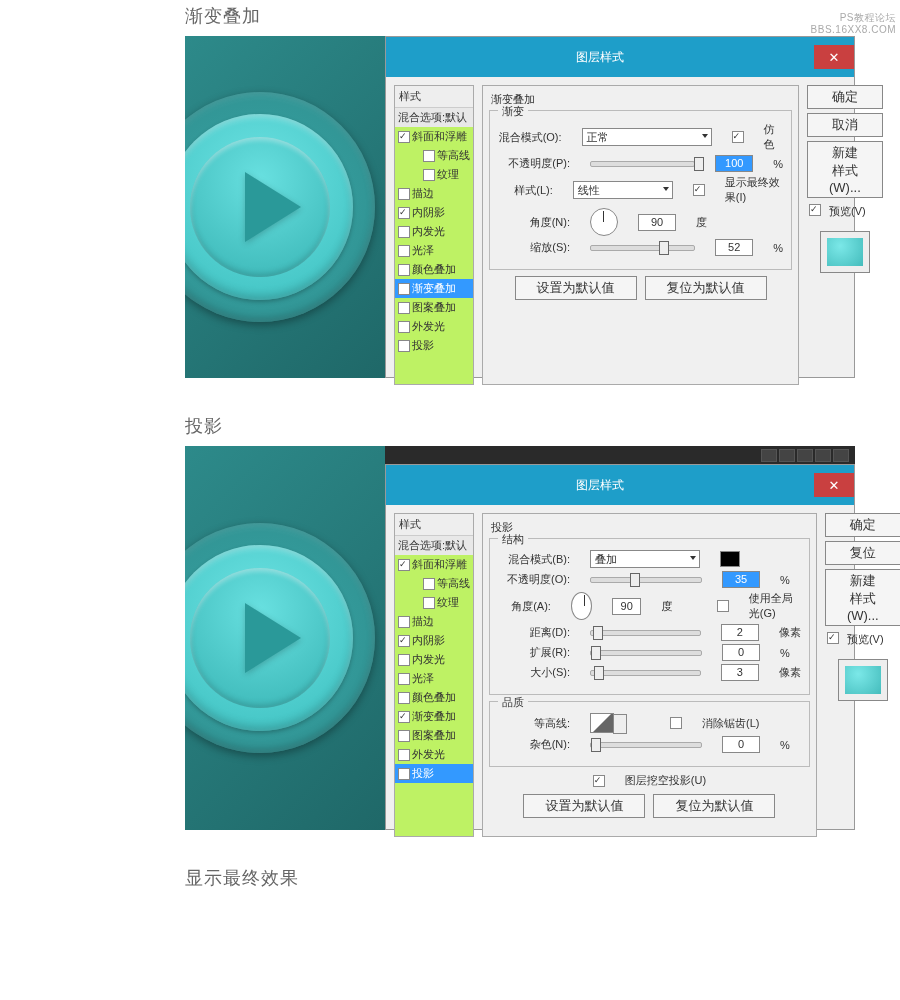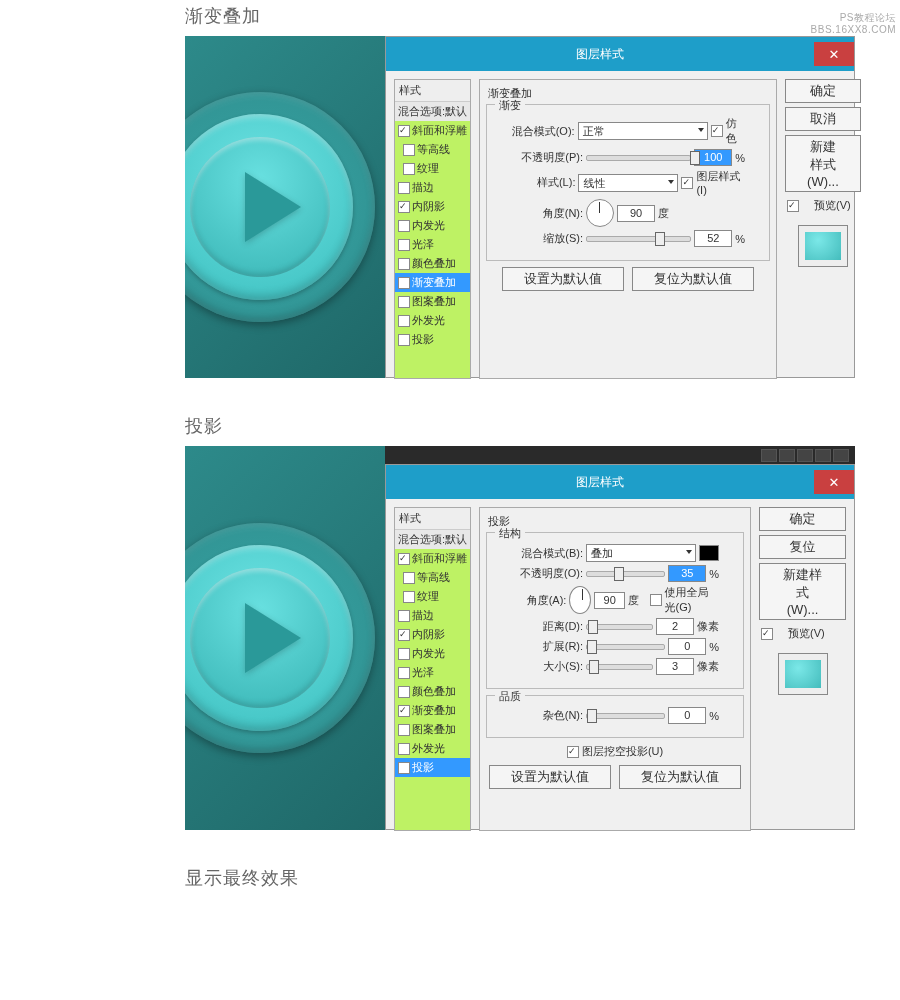--- a/index.html
+++ b/index.html
@@ -7,58 +7,58 @@
 .section-title{font-size:18px;color:#666;padding:4px 0 8px 185px;letter-spacing:1px}
 .screenshot{margin-left:185px;width:670px;position:relative;margin-bottom:32px}
 .preview-pane{position:absolute;left:0;top:0;width:200px;height:100%;background:linear-gradient(135deg,#2d8a8a,#1f6868);overflow:hidden}
 .watermark{position:absolute;top:12px;right:4px;font-size:10px;color:#aaa;line-height:12px;text-align:right;letter-spacing:0.5px}
 .play-button{position:absolute;left:-40px;top:50%;transform:translateY(-50%);width:230px;height:230px}
 .ring1{position:absolute;width:230px;height:230px;border-radius:50%;background:radial-gradient(circle,#38a5a5,#2f8f8f);box-shadow:inset 0 2px 8px rgba(255,255,255,.15),inset 0 -3px 8px rgba(0,0,0,.25),0 3px 8px rgba(0,0,0,.35)}
 .ring2{position:absolute;left:22px;top:22px;width:186px;height:186px;border-radius:50%;background:radial-gradient(circle at 50% 35%,#6de3e3,#3abebe);box-shadow:inset 0 -4px 10px rgba(0,0,0,.2),inset 0 3px 6px rgba(255,255,255,.35),0 2px 4px rgba(0,0,0,.25)}
 .ring3{position:absolute;left:45px;top:45px;width:140px;height:140px;border-radius:50%;background:radial-gradient(circle at 50% 30%,#68e0e0,#38b4b4);box-shadow:inset 0 3px 5px rgba(255,255,255,.4),inset 0 -3px 6px rgba(0,0,0,.18)}
 .tri{position:absolute;left:100px;top:80px;width:0;height:0;border-left:56px solid #2a9999;border-top:35px solid transparent;border-bottom:35px solid transparent;filter:drop-shadow(0 2px 3px rgba(0,0,0,.2))}
 .dialog{position:absolute;left:200px;top:0;right:0;bottom:0;background:#f0f0f0;border:1px solid #999}
-.titlebar{height:34px;background:#1e9ec9;color:#fff;display:flex;align-items:center;position:relative;font-size:12px}
+.titlebar{height:40px;background:#1e9ec9;color:#fff;display:flex;align-items:center;position:relative;font-size:12px}
 .titlebar-text{flex:1;text-align:center}
 .close-btn{width:40px;height:24px;background:#c94040;color:#fff;display:flex;align-items:center;justify-content:center;font-size:13px;cursor:pointer}
 .dialog-body{display:flex;padding:8px;gap:8px;height:calc(100% - 40px)}
 .style-list{width:86px;background:#bef264;border:1px solid #aaa;font-size:11px}
 .style-list .hdr{background:#eee;padding:3px 4px;border-bottom:1px solid #ccc}
 .style-list .item{padding:2px 3px;display:flex;align-items:center;gap:2px;white-space:nowrap;cursor:pointer}
-.style-list .item.indent{padding-left:8px}
+.style-list .item.indent{padding-left:28px}
 .style-list .item.sel{background:#3399ff;color:#fff}
 .style-list .item.blending{background:#e8e8e8}
 .cb{width:10px;height:10px;border:1px solid #888;background:#fff;display:inline-block;flex-shrink:0}
 .cb.ck::after{content:"✓";font-size:9px;line-height:9px;display:block;color:#333}
 .item.sel .cb.ck::after{color:#fff}
 .settings{flex:1;border:1px solid #aaa;background:#f0f0f0;padding:6px;font-size:11px;position:relative}
 .group-title{margin:0 0 3px 2px}
 .fieldset{border:1px solid #bbb;padding:8px 8px 10px;margin-bottom:6px;position:relative}
 .fieldset .legend{position:absolute;top:-7px;left:8px;background:#f0f0f0;padding:0 4px;font-size:11px}
-.row{display:flex;align-items:center;margin:3px 16px;gap:3px}
+.row{display:flex;align-items:center;margin:3px 0;gap:20px}
 .row .lab{width:72px;text-align:right}
 .select{border:1px solid #888;background:#fff;padding:1px 14px 1px 4px;min-width:70px;position:relative;height:14px;line-height:14px;font-size:11px}
 .select::after{content:"";position:absolute;right:3px;top:5px;border-left:3px solid transparent;border-right:3px solid transparent;border-top:4px solid #333}
 .swatch{width:18px;height:14px;border:1px solid #888;background:#000}
 .slider{flex:1;height:4px;background:#ddd;border:1px solid #aaa;position:relative;max-width:110px;border-radius:2px}
 .slider .thumb{position:absolute;width:8px;height:12px;background:#eee;border:1px solid #666;top:-5px}
 .numbox{width:32px;border:1px solid #888;background:#fff;padding:1px 2px;text-align:center;height:13px;line-height:13px;font-size:11px}
 .numbox.hl{background:#3399ff;color:#fff}
 .gradbar{width:110px;height:14px;border:1px solid #888;background:linear-gradient(to right,#1f6f6f,#5cd6d6);position:relative}
 .gradbar::after{content:"";position:absolute;right:-14px;top:0;width:12px;height:14px;border:1px solid #888;background:#eee}
 .gradbar::before{content:"";position:absolute;right:-11px;top:5px;border-left:3px solid transparent;border-right:3px solid transparent;border-top:4px solid #333;z-index:1}
 .angle-dial{width:26px;height:26px;border:1px solid #888;border-radius:50%;background:#fff;position:relative}
 .angle-dial::after{content:"";position:absolute;width:1px;height:11px;background:#333;left:12px;top:2px}
 .contour{width:22px;height:18px;border:1px solid #888;background:linear-gradient(135deg,#fff 49%,#666 51%);position:relative}
 .contour::after{content:"";position:absolute;right:-14px;top:0;width:12px;height:18px;border:1px solid #888;background:#eee}
 .btn-row{display:flex;gap:8px;justify-content:center;margin-top:6px}
 .btn{border:1px solid #888;background:#f5f5f5;padding:2px 21px;font-size:13px;cursor:pointer;min-width:70px;text-align:center}
 .right-col{width:100px;display:flex;flex-direction:column;gap:4px;align-items:stretch}
 .right-col .btn{width:100%;box-sizing:border-box}
-.preview-ck{display:flex;align-items:center;gap:15px;font-size:11px;padding:2px}
+.preview-ck{display:flex;align-items:flex-start;gap:8px;font-size:11px;padding:2px}
 .preview-swatch{width:48px;height:40px;border:1px solid #888;margin:6px auto;background:radial-gradient(circle at 40% 35%,#7be8e8,#35b0b0);box-shadow:inset 0 0 0 6px #eee}
 .dark-strip{position:absolute;left:200px;right:0;top:0;height:18px;background:#2a2a2a}
 .dark-strip .mini{position:absolute;right:6px;top:3px;display:flex;gap:2px}
 .dark-strip .mini span{width:14px;height:11px;border:1px solid #555;background:#444}
 .s1{height:342px}
 .s2{height:384px}
 .s2 .dialog{top:18px;bottom:0}
 .s2 .preview-pane{top:0;height:100%}
 </style>
 </head>
@@ -154,21 +154,21 @@
                 <div class="slider">
                   <div class="thumb" style="left:100%"></div>
                 </div>
                 <span class="numbox hl">100</span>
                 <span>%</span>
               </div>
           <div class="row">
                 <span class="lab">样式(L):</span>
                 <span class="select" style="min-width:80px">线性</span>
                 <span class="cb ck"></span>
-                <span>图层样式(I)</span>
+                <span>显示最终效果(I)</span>
               </div>
           <div class="row">
                 <span class="lab">角度(N):</span>
                 <div class="angle-dial"></div>
                 <span class="numbox">90</span>
                 <span>度</span>
               </div>
           <div class="row">
                 <span class="lab">缩放(S):</span>
                 <div class="slider">
@@ -325,20 +325,27 @@
                 <div class="slider">
                   <div class="thumb" style="left:3%"></div>
                 </div>
                 <span class="numbox">3</span>
                 <span>像素</span>
               </div>
         </div>
         <div class="fieldset">
           <div class="legend">品质</div>
           <div class="row">
+                <span class="lab">等高线:</span>
+                <div class="contour"></div>
+                <span style="width:16px"></span>
+                <span class="cb"></span>
+                <span>消除锯齿(L)</span>
+              </div>
+          <div class="row">
                 <span class="lab">杂色(N):</span>
                 <div class="slider">
                   <div class="thumb" style="left:0%"></div>
                 </div>
                 <span class="numbox">0</span>
                 <span>%</span>
               </div>
         </div>
         <div class="row" style="justify-content:center">
               <span class="cb ck"></span>

